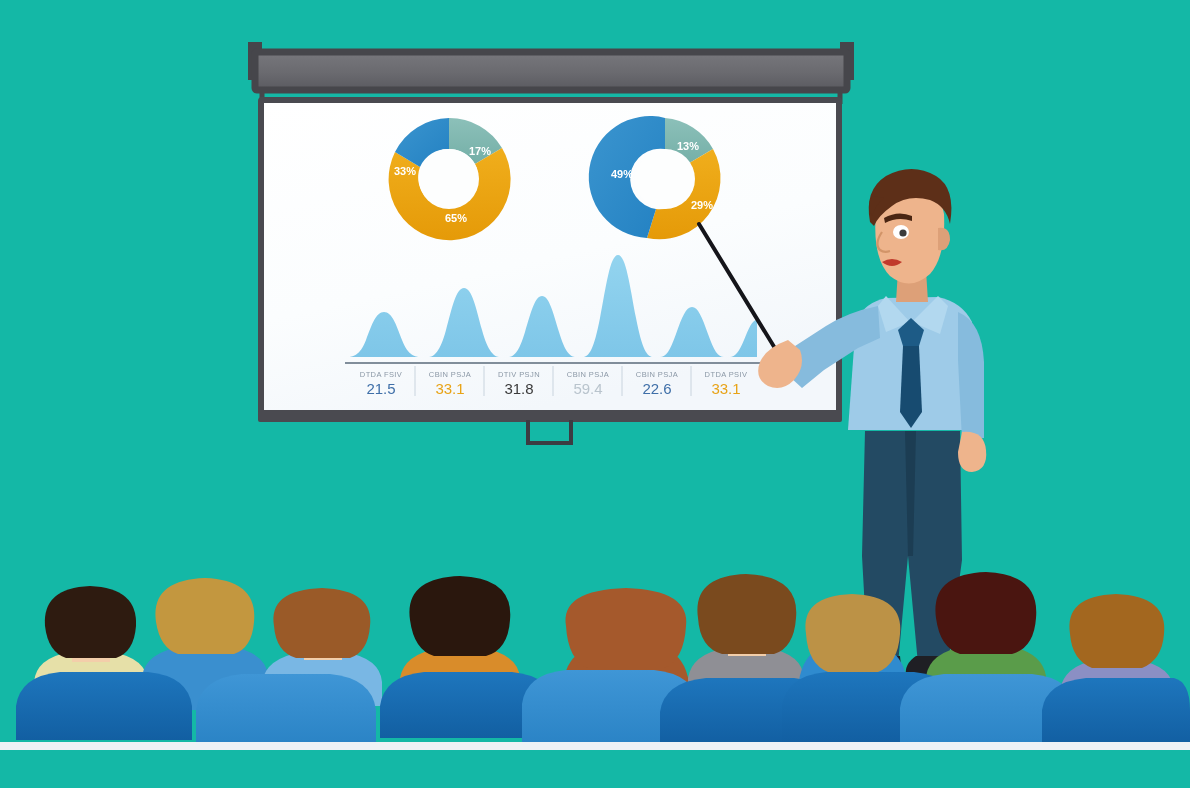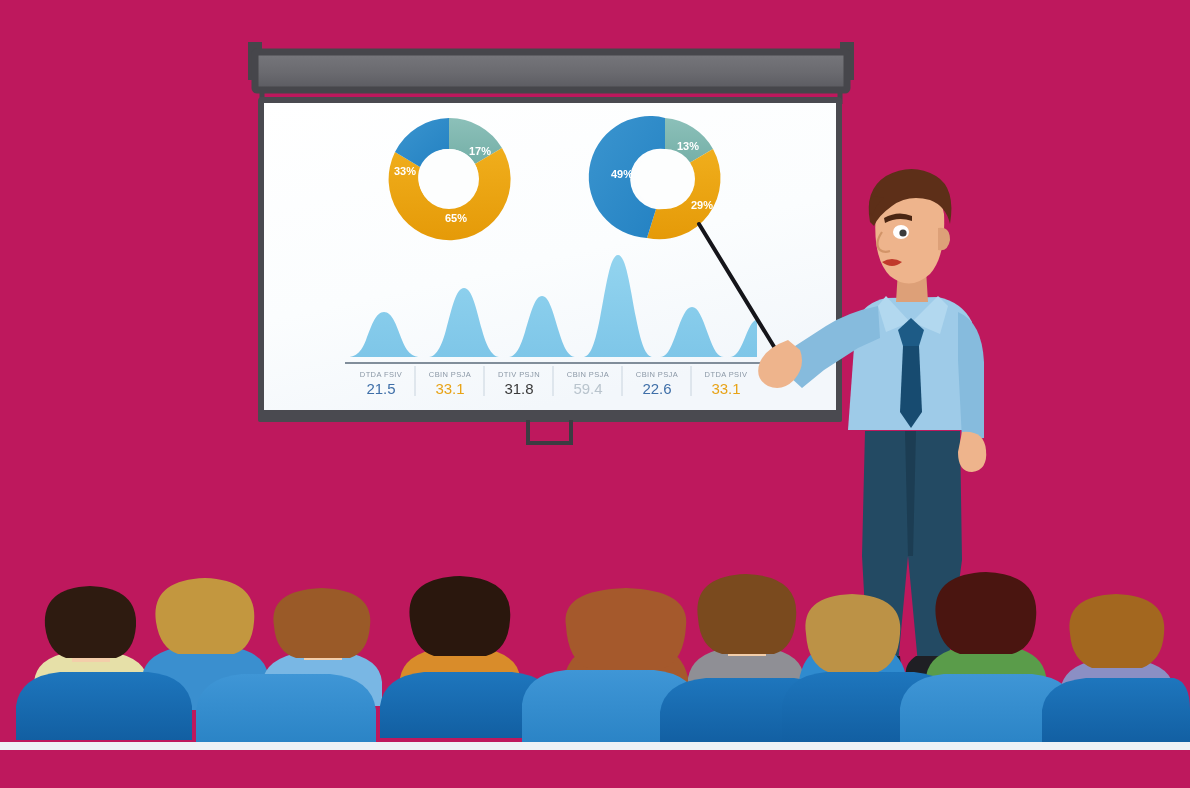--- a/index.html
+++ b/index.html
@@ -8,21 +8,21 @@
     padding: 0;
     background: #ffffff;
   }
   body {
     font-family: "Liberation Sans", sans-serif;
   }
   #scene {
     position: relative;
     width: 1190px;
     height: 788px;
-    background: #be185d;
+    background: #14b8a6;
     overflow: hidden;
   }
   #scene svg { display: block; }
   .screen-casing-cap  { fill: #46464b; }
   .screen-handle      { fill: none; stroke: #3c3c42; stroke-width: 4; }
   .screen-leg         { stroke: #46464b; stroke-width: 5; }
 
   
   .donut-label {
     font-family: "Liberation Sans", sans-serif;

